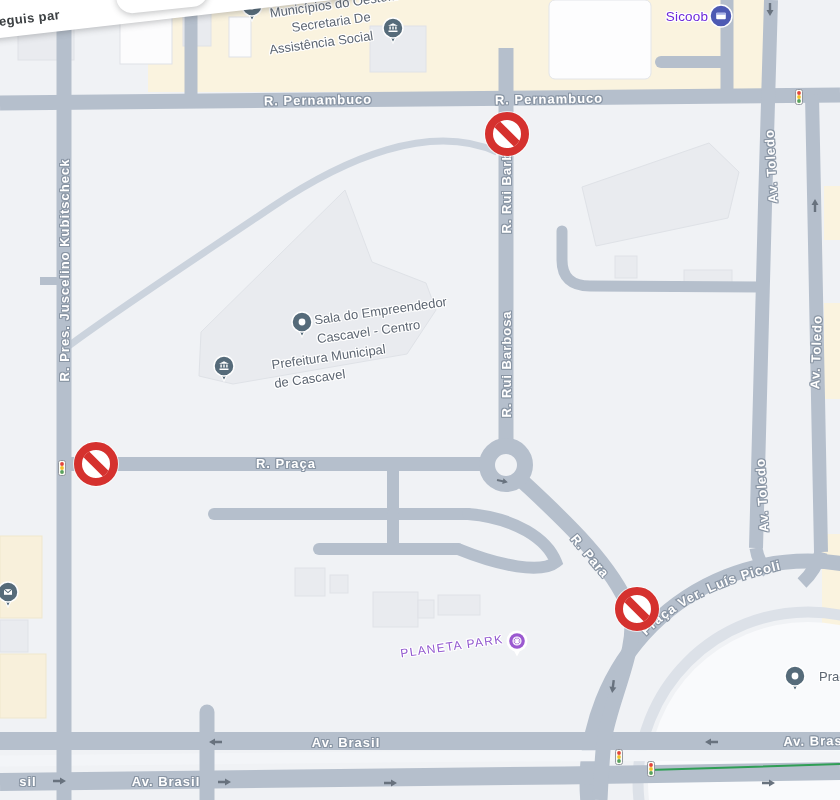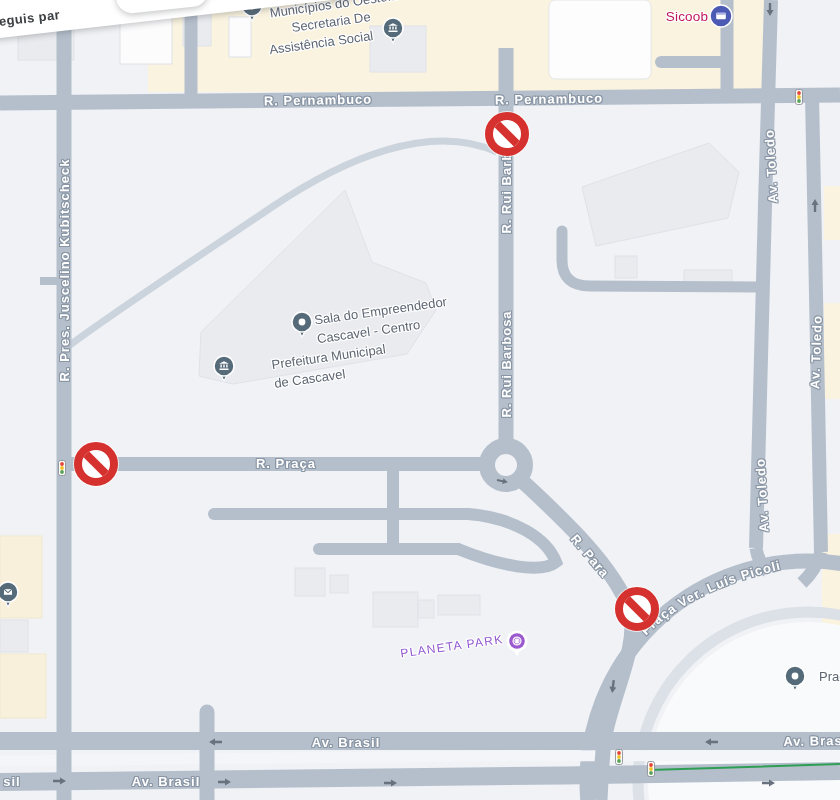--- a/index.html
+++ b/index.html
@@ -16,21 +16,21 @@
                   1px 1px var(--o),-1px -1px var(--o),1px -1px var(--o),-1px 1px var(--o);
       transform:translate(-50%,-50%) rotate(var(--r,0deg));}
   
   .pl{position:absolute;white-space:nowrap;font:400 13px/1.45 "Liberation Sans",sans-serif;
       color:#5D6672;z-index:30;--h:#fff;
       text-shadow:1px 0 var(--h),-1px 0 var(--h),0 1px var(--h),0 -1px var(--h),
                   1px 1px var(--h),-1px -1px var(--h),1px -1px var(--h),-1px 1px var(--h);
       transform:translate(-50%,-50%) rotate(var(--r,0deg));}
   .pl.right{text-align:right;}
   .pl.planeta{font-weight:500;font-size:12px;letter-spacing:1.3px;color:#9157CF;}
-  .pl.sicoob{font-weight:500;font-size:13.5px;letter-spacing:.2px;color:#be185d;}
+  .pl.sicoob{font-weight:500;font-size:13.5px;letter-spacing:.2px;color:#6d28d9;}
 
   
   .noentry{position:absolute;width:28px;height:28px;border:8px solid #D5312E;border-radius:50%;
            background:#fff;overflow:hidden;z-index:40;
            transform:translate(-50%,-50%);box-shadow:0 0 0 1px rgba(255,255,255,.7);}
   .noentry .bar{position:absolute;left:50%;top:50%;width:42px;height:8px;background:#D5312E;
                 transform:translate(-50%,-50%) rotate(45deg);}
 
   
   .callout{position:absolute;background:#fff;border-radius:10px;
@@ -227,21 +227,21 @@
 <div class="rl" style="left:286px;top:463px">R. Praça</div>
 <div class="rl" style="left:506px;top:180px;--r:-90deg">R. Rui Barbosa</div>
 <div class="rl" style="left:506px;top:364px;--r:-90deg">R. Rui Barbosa</div>
 <div class="rl" style="left:64px;top:270px;--r:-90deg">R. Pres. Juscelino Kubitscheck</div>
 <div class="rl" style="left:771px;top:166px;--r:-93deg">Av. Toledo</div>
 <div class="rl" style="left:762px;top:495px;--r:-93deg">Av. Toledo</div>
 <div class="rl" style="left:816px;top:352px;--r:-88deg">Av. Toledo</div>
 <div class="rl" style="left:346px;top:742px">Av. Brasil</div>
 <div class="rl" style="left:813px;top:741px;--r:-1deg">Av. Bras</div>
 <div class="rl" style="left:166px;top:781px">Av. Brasil</div>
-<div class="rl" style="left:12px;top:781px">sil</div>
+<div class="rl" style="left:28px;top:781px">sil</div>
 <div class="rl" style="left:590px;top:556px;--r:50deg">R. Para</div>
 
 <div class="pl" style="left:334px;top:5px;--r:-8deg">Municípios do Oeste...</div>
 <div class="pl right" style="left:320px;top:34px;--r:-8deg">
   <span style="display:block">Secretaria De</span>
   <span style="display:block">Assistência Social</span>
 </div>
 <div class="pl sicoob" style="left:687px;top:17px">Sicoob</div>
 <div class="pl" style="left:382px;top:321px;--r:-8deg">
   <span style="display:block">Sala do Empreendedor</span>

